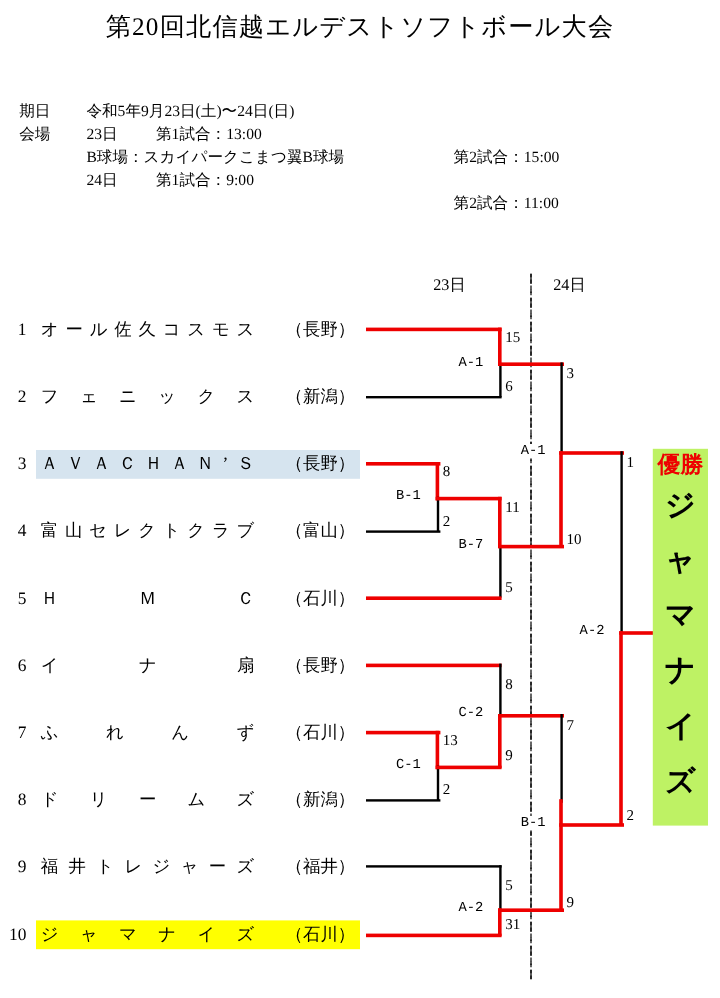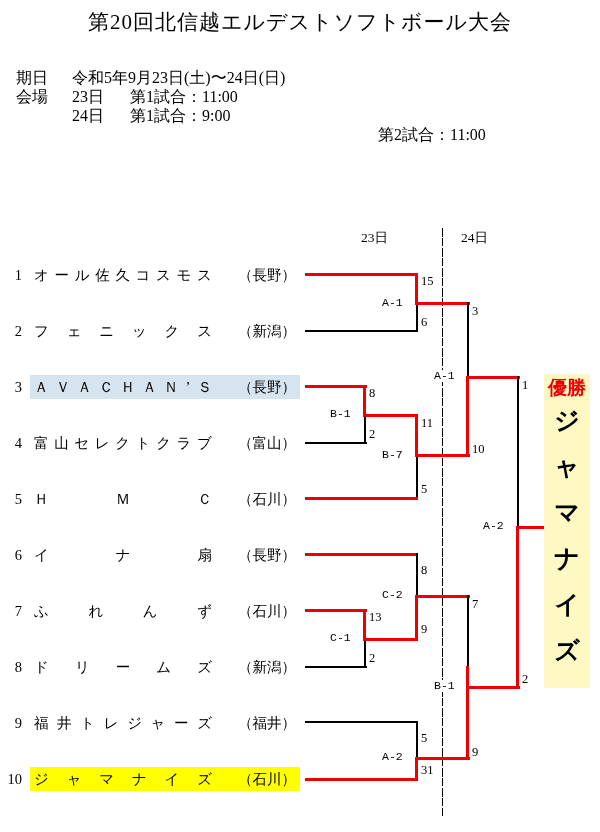--- a/index.html
+++ b/index.html
@@ -8,21 +8,21 @@
     font-family:"Liberation Serif","DejaVu Serif",serif;
     color:#000;position:relative;overflow:hidden;
   }
   .page{position:relative;width:600px;height:832px;}
 
   
   .title{
     position:absolute;left:0;top:8px;width:600px;text-align:center;
     font-size:21px;letter-spacing:1px;white-space:nowrap;
   }
-  .info{position:absolute;left:16px;top:68px;font-size:16px;line-height:19px;}
+  .info{position:absolute;left:16px;top:83px;font-size:13px;line-height:19px;}
   .info-row{display:flex;align-items:flex-start;height:19px;white-space:nowrap;}
   .info-key{width:56px;flex:0 0 56px;}
   .info-val{width:248px;flex:0 0 248px;}
   .info-day{width:58px;flex:0 0 58px;text-align:left;}
   .info-game{flex:0 0 auto;}
 
   
   .dayhdr{position:absolute;font-size:13.5px;white-space:nowrap;}
 
   
@@ -67,21 +67,21 @@
     font-size:11.5px;white-space:nowrap;text-align:right;
     background:#fff;padding:0 1px;line-height:12px;
   }
   .score{
     position:absolute;font-size:12.5px;white-space:nowrap;line-height:13px;
   }
 
   
   .champ{
     position:absolute;left:544px;top:374px;width:46px;height:314px;
-    background:#fef9c3;box-sizing:border-box;
+    background:#bef264;box-sizing:border-box;
     display:flex;flex-direction:column;align-items:center;
     padding-top:3px;
   }
   .champ .yusho{
     color:#ee0000;font-size:19px;font-weight:bold;line-height:21px;
     white-space:nowrap;letter-spacing:0px;
     font-family:"DejaVu Serif",serif;
   }
   .champ .cname{
     font-size:25px;line-height:46px;font-weight:bold;
@@ -99,21 +99,27 @@
   <div class="info">
     <div class="info-row">
       <span class="info-key">期日</span>
       <span class="info-val">令和5年9月23日(土)〜24日(日)</span>
       <span class="info-day"></span>
       <span class="info-game"></span>
     </div>
     <div class="info-row">
       <span class="info-key">会場</span>
       <span class="info-day">23日</span>
-      <span class="info-game">第1試合：11:00</span>
+      <span class="info-game">第1試合：13:00</span>
+    </div>
+    <div class="info-row">
+      <span class="info-key"></span>
+      <span class="info-val">B球場：スカイパークこまつ翼B球場</span>
+      <span class="info-day"></span>
+      <span class="info-game">第2試合：15:00</span>
     </div>
     <div class="info-row">
       <span class="info-key"></span>
       <span class="info-day">24日</span>
       <span class="info-game">第1試合：9:00</span>
     </div>
     <div class="info-row">
       <span class="info-key"></span>
       <span class="info-val"></span>
       <span class="info-day"></span>

